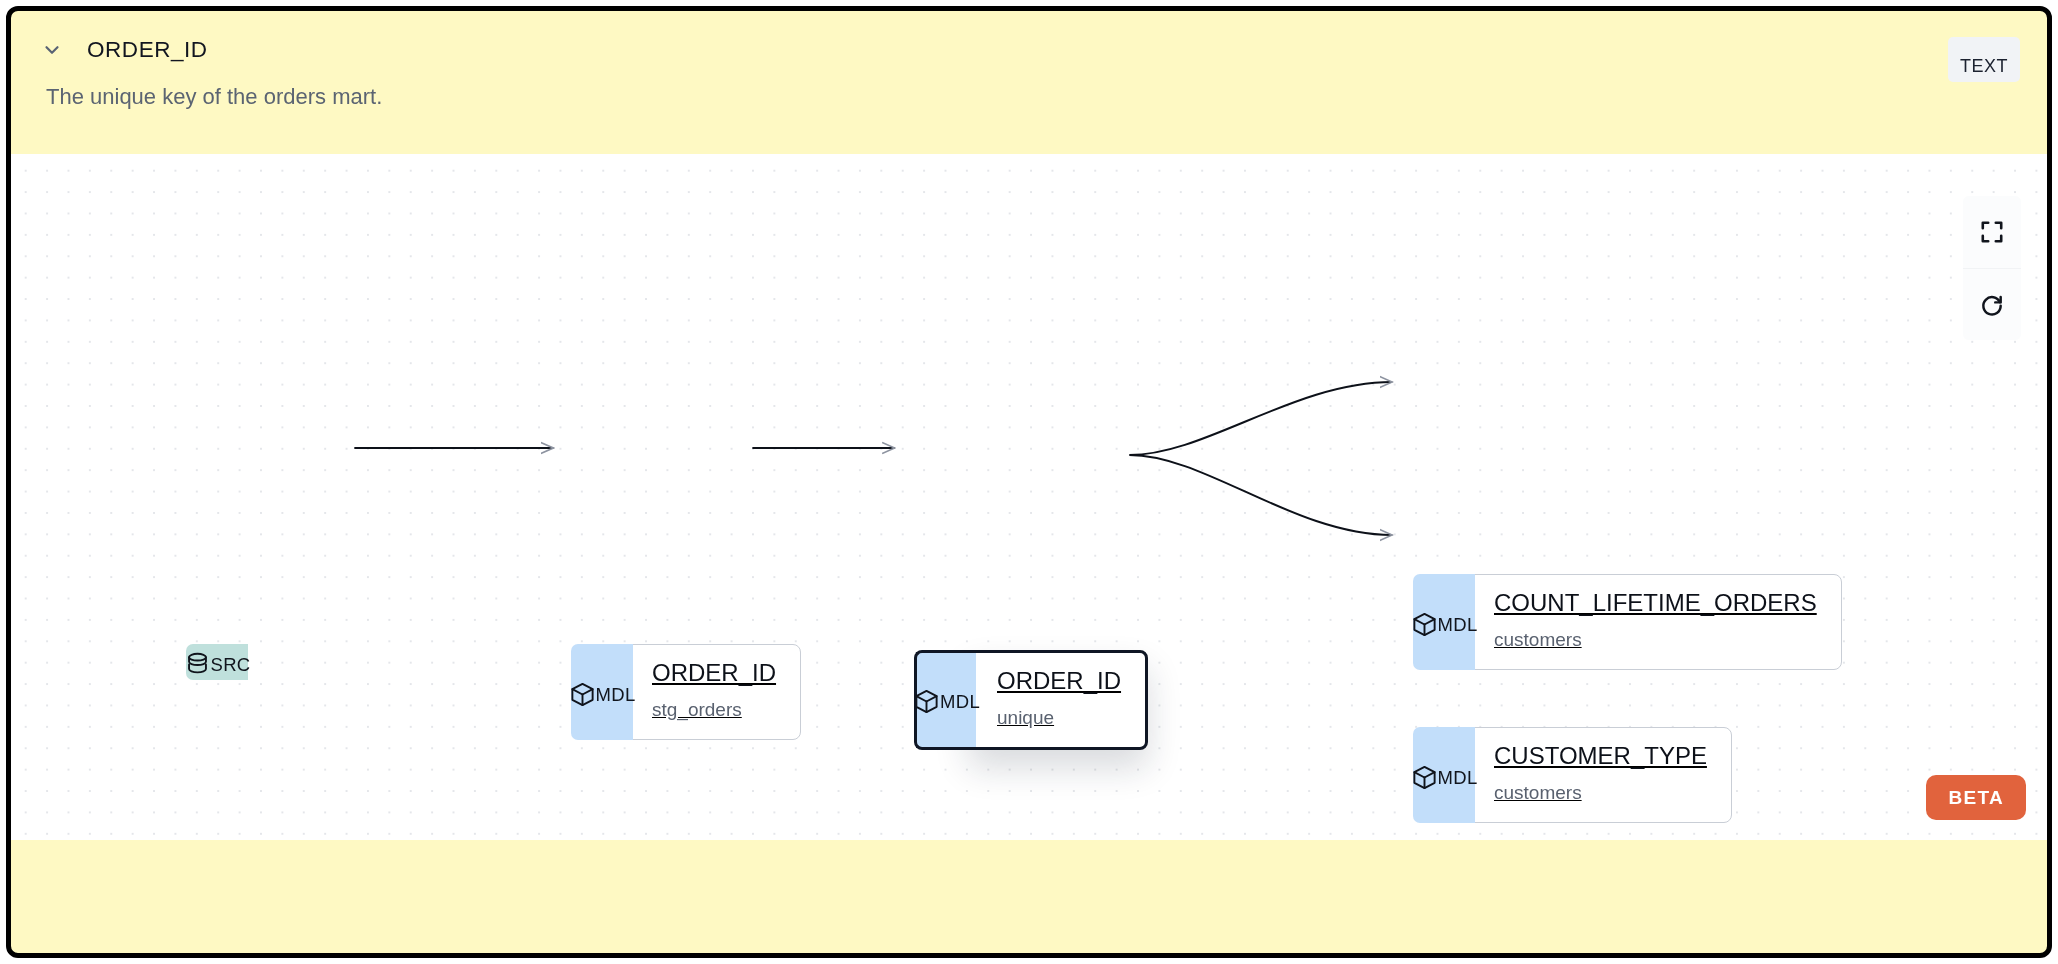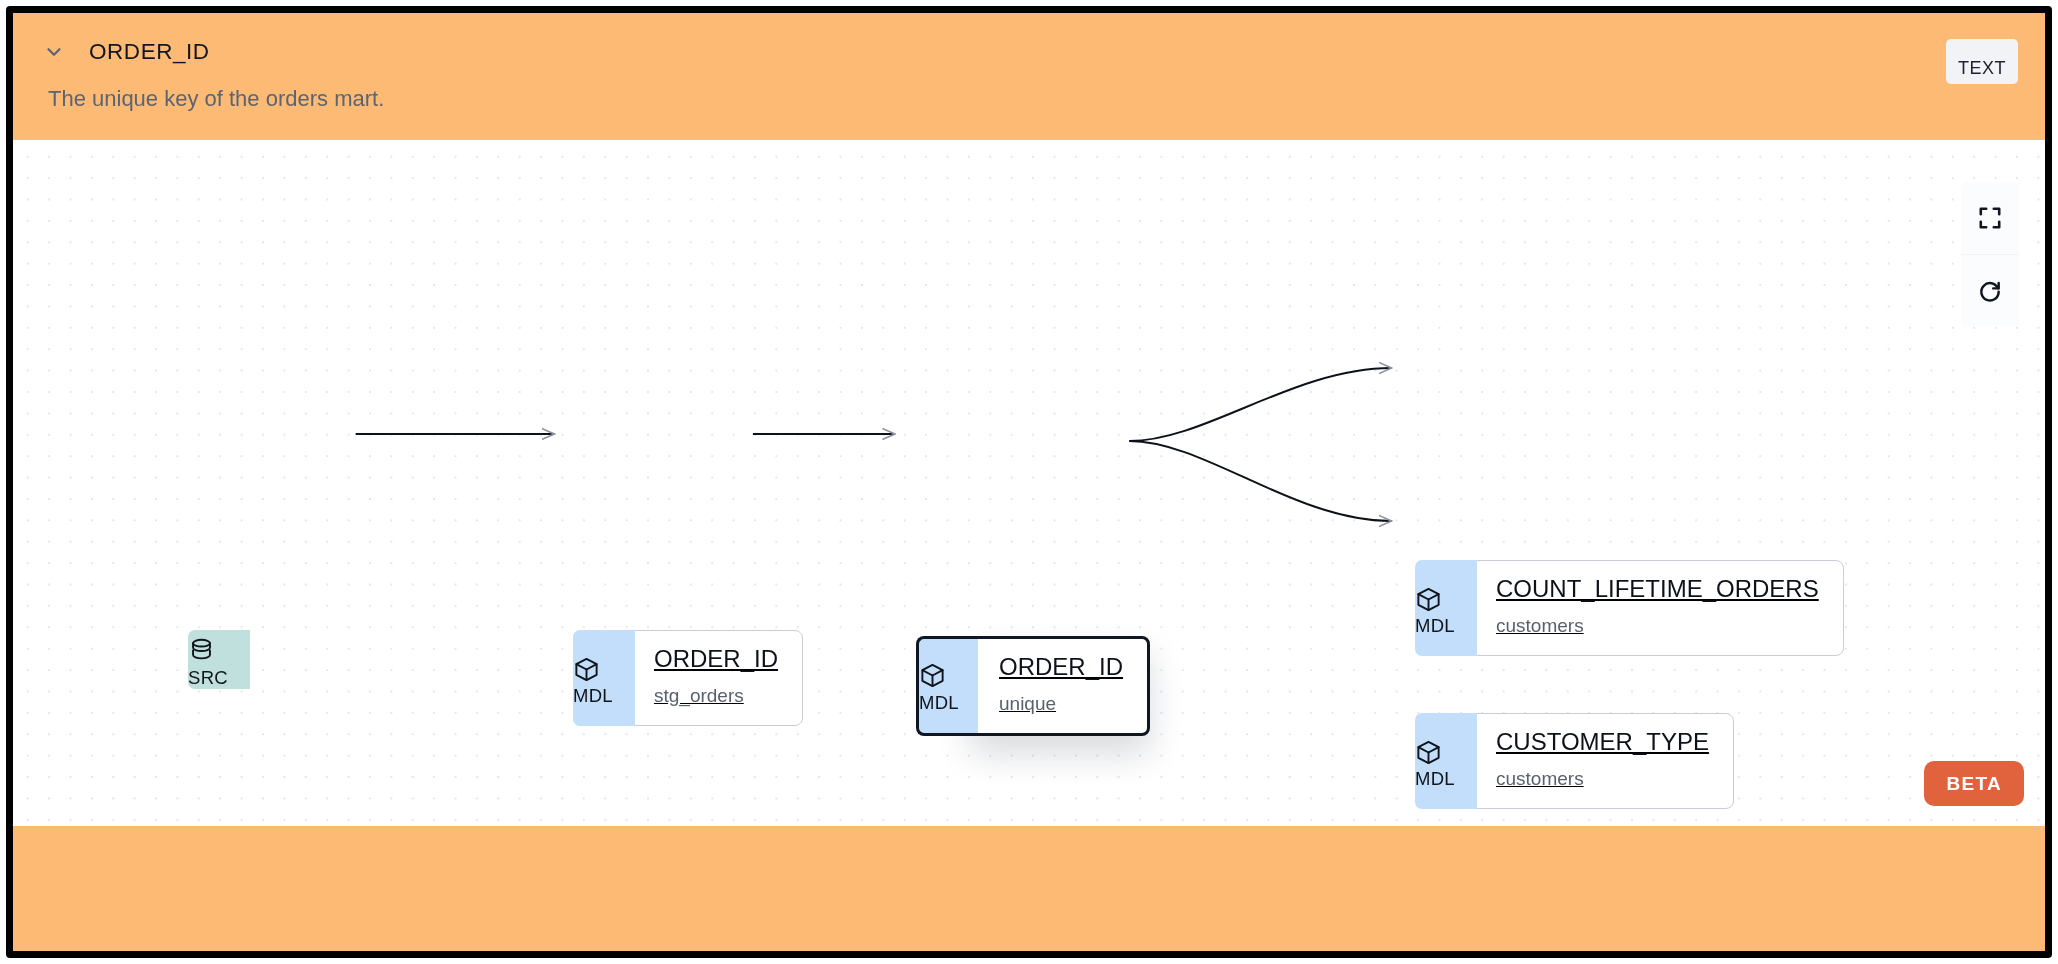--- a/index.html
+++ b/index.html
@@ -10,23 +10,23 @@
     font-family: "Liberation Sans", sans-serif;
     -webkit-font-smoothing: antialiased;
   }
 
   .column-card {
     position: absolute;
     left: 6px;
     top: 6px;
     width: 2046px;
     height: 952px;
-    background: #fdba74;
-    border: 7px solid #000000;
-    border-radius: 4px;
+    background: #fef9c3;
+    border: 5px solid #000000;
+    border-radius: 12px;
     overflow: hidden;
   }
 
   
   .card-header {
     position: relative;
     height: 78px;
     padding: 0 24px;
     display: flex;
     align-items: center;
@@ -61,21 +61,21 @@
     line-height: 1;
   }
 
   
   .description {
     padding: 0 24px 0 35px;
     font-size: 22px;
     color: #5b6472;
     line-height: 1.3;
     margin-top: -6px;
-    margin-bottom: 26px;
+    margin-bottom: 42px;
   }
 
   
   .tests {
     background: #f7f9fb;
     border-top: 1px solid #eceff3;
     border-bottom: 1px solid #e6e9ee;
     padding: 18px 24px 20px 35px;
   }
   .test-row {
@@ -127,22 +127,22 @@
     position: absolute;
     display: flex;
     align-items: stretch;
     cursor: pointer;
   }
   .node-badge {
     width: 62px;
     flex: 0 0 62px;
     border-radius: 7px 0 0 7px;
     display: flex;
-    flex-direction: column;
-    align-items: flex-start;
+    flex-direction: row;
+    align-items: center;
     justify-content: center;
     padding-top: 6px;
     z-index: 2;
     position: relative;
   }
   .badge-mdl { background: #c2defa; }
   .badge-src { background: #bfe0dc; }
   .badge-glyph { height: 30px; display: flex; align-items: center; }
   .badge-glyph svg { display: block; }
   .badge-text {

